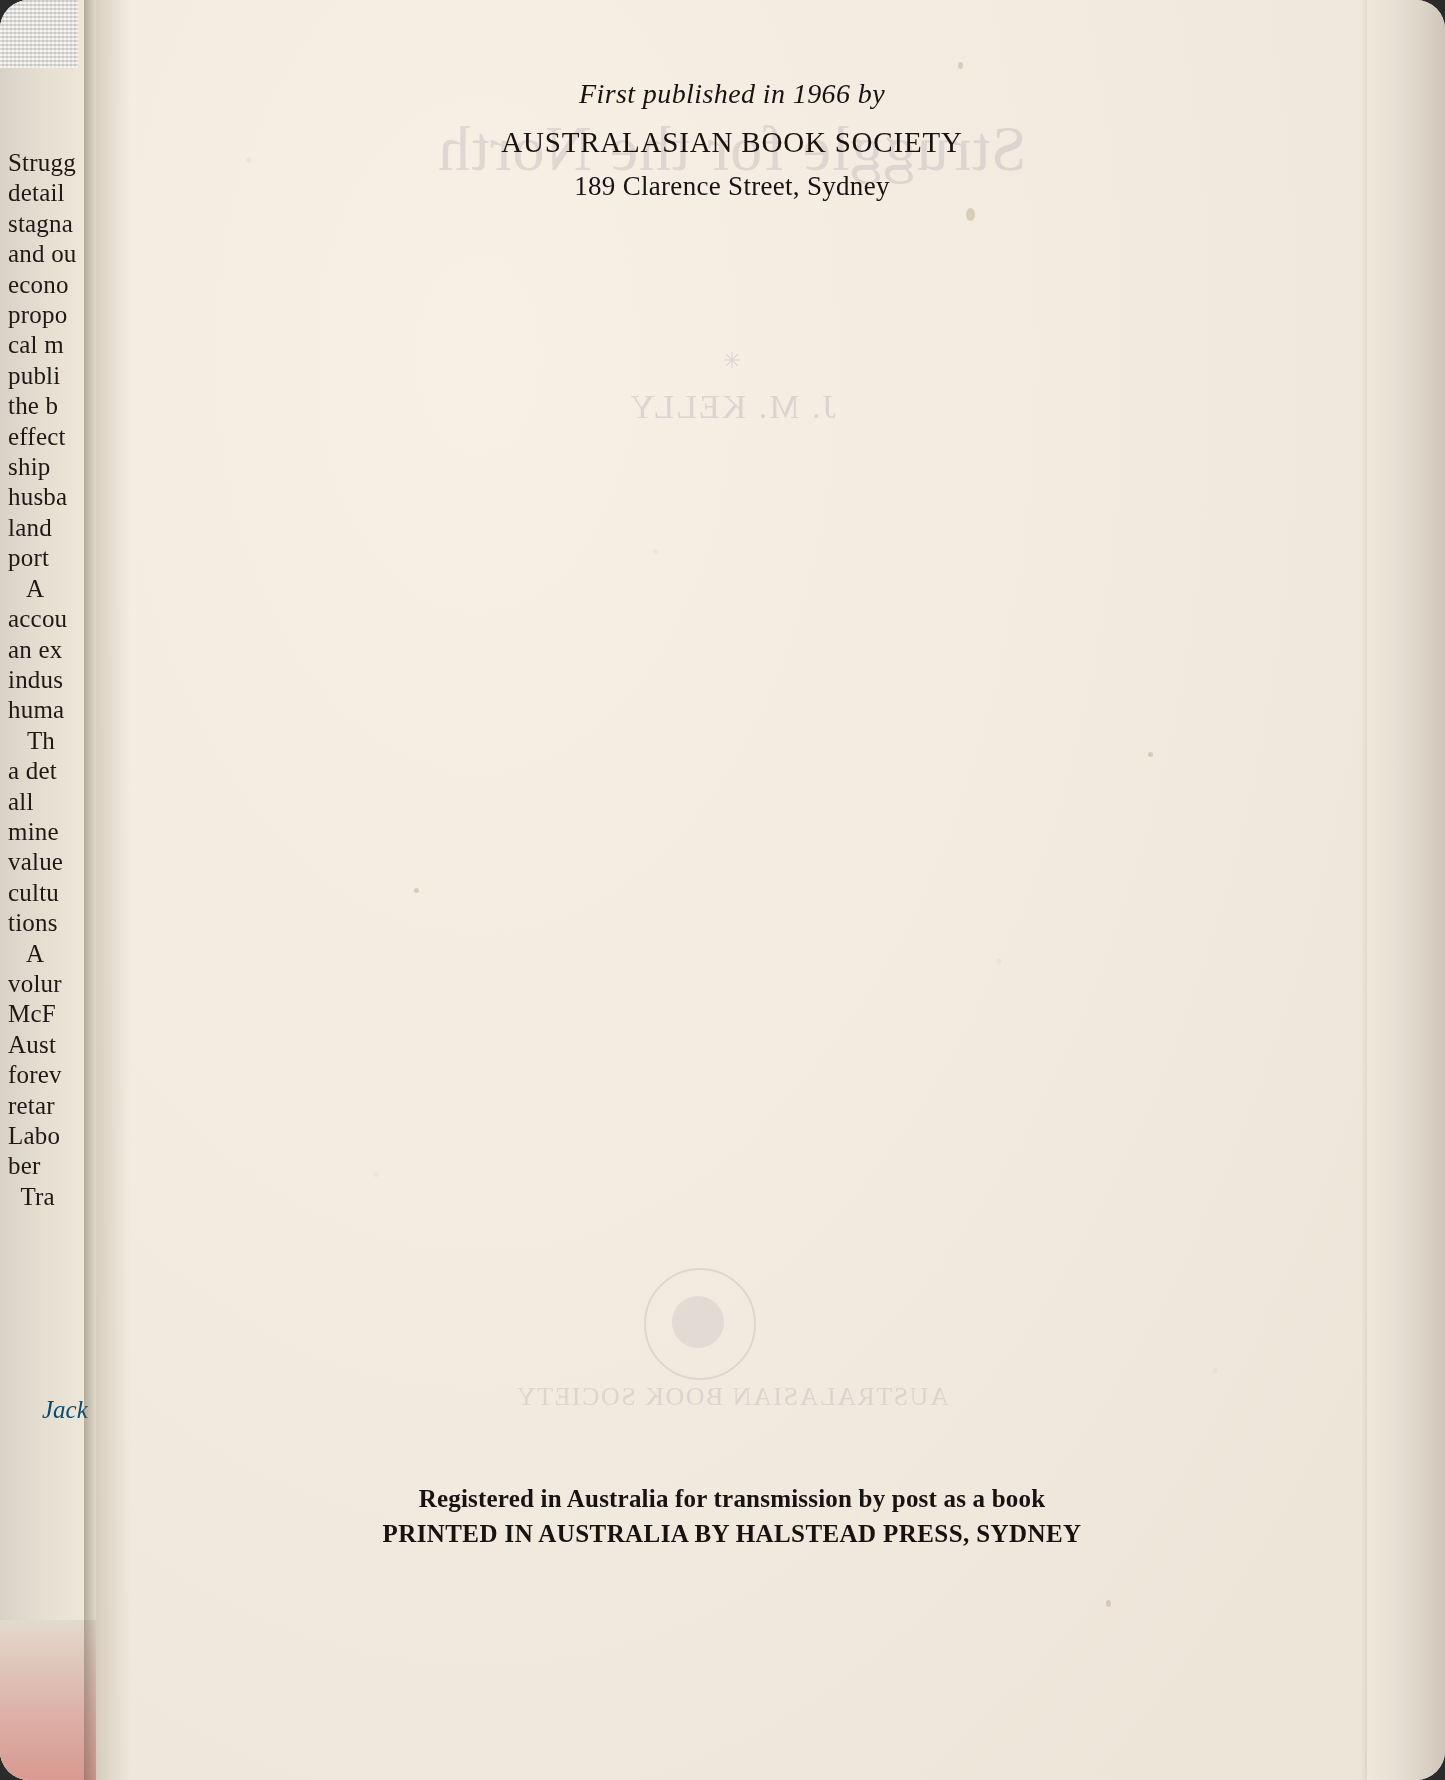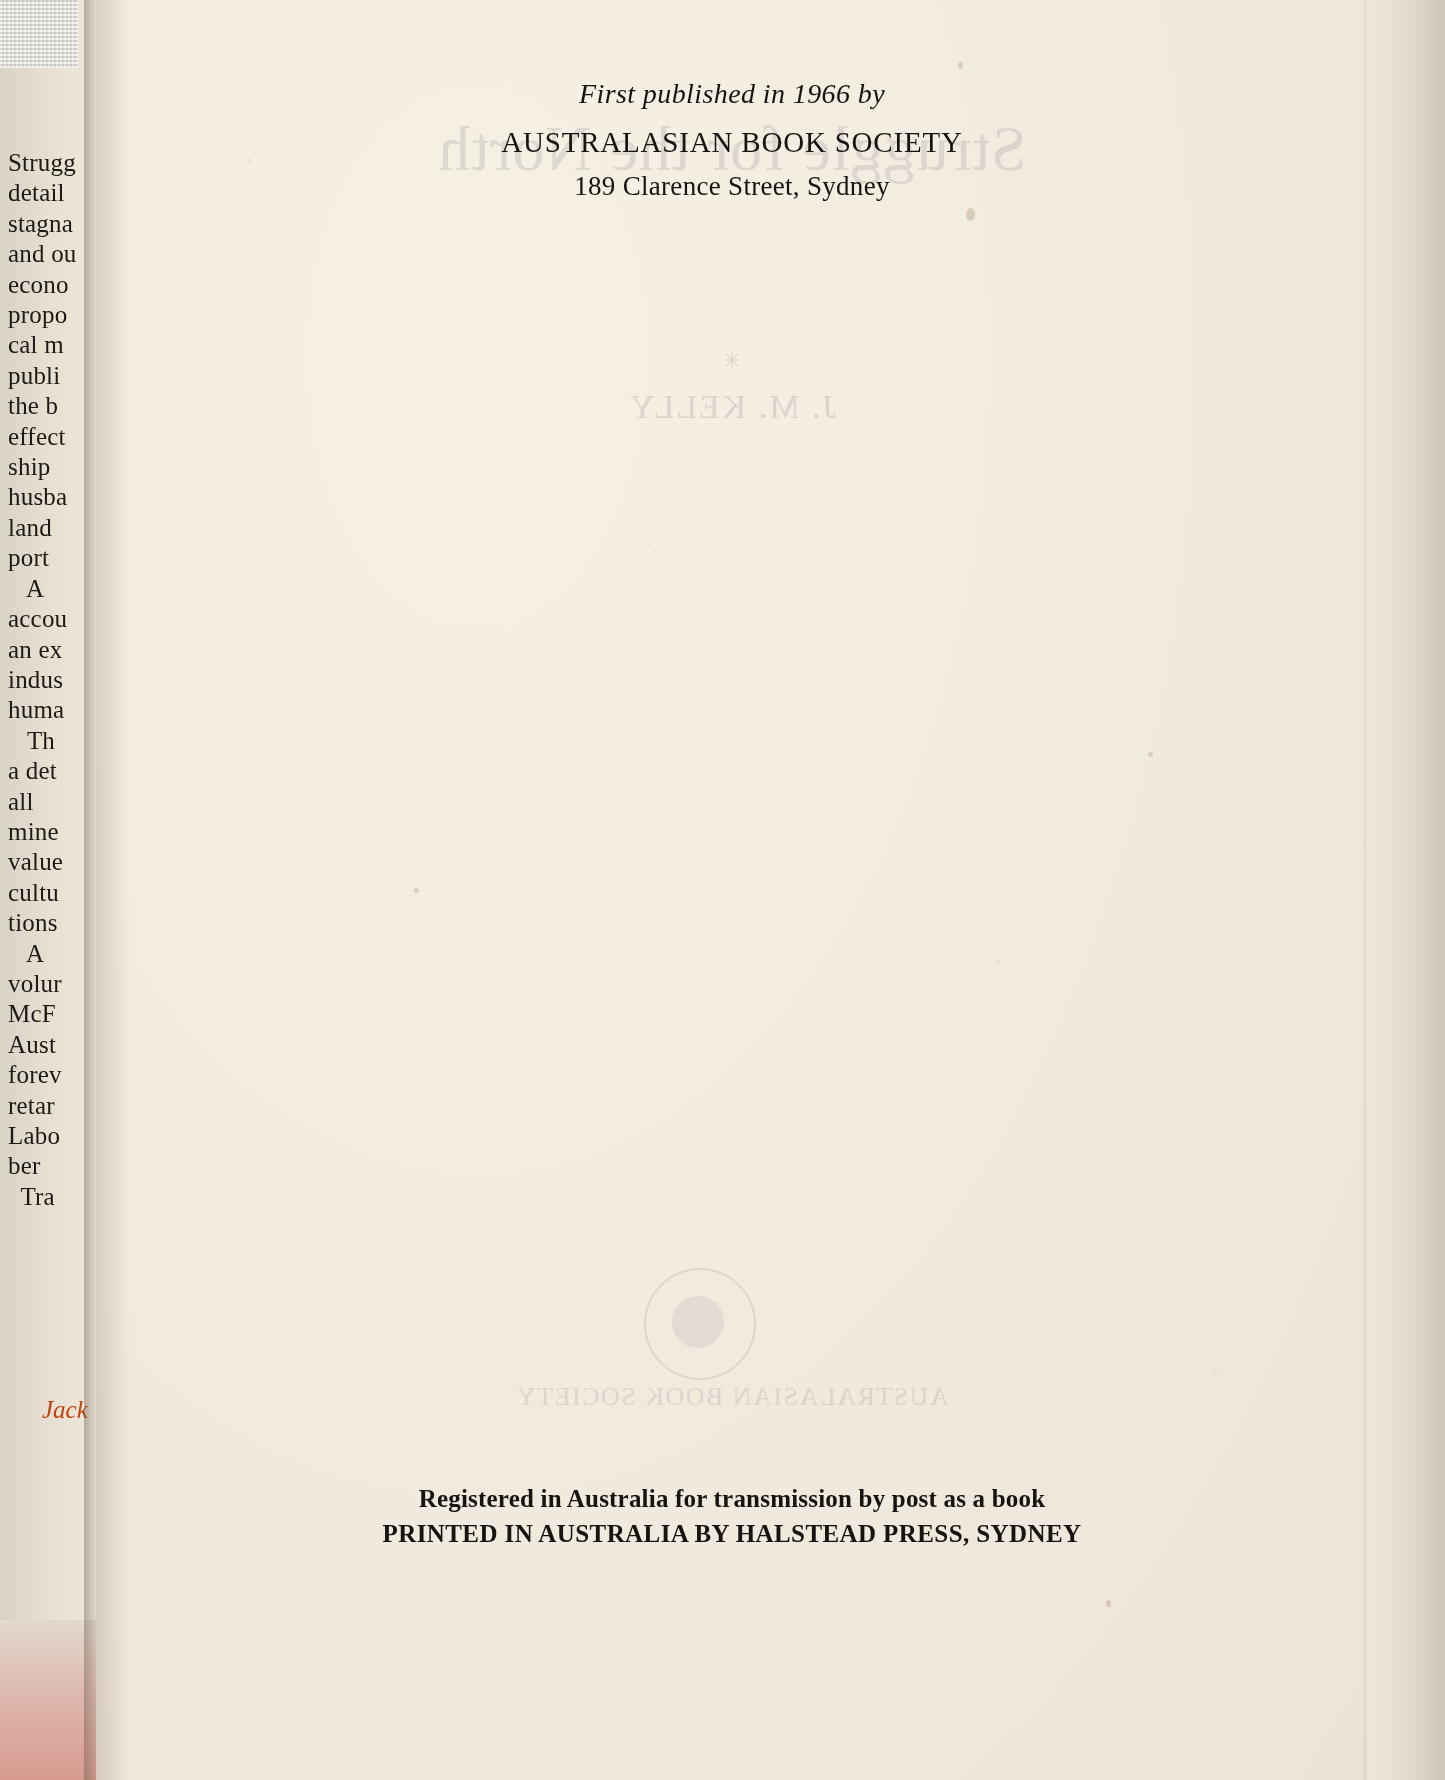--- a/index.html
+++ b/index.html
@@ -7,20 +7,21 @@
     padding: 0;
     background: #2b2b2b;
   }
   .page {
     position: relative;
     width: 1445px;
     height: 1780px;
     overflow: hidden;
     background: #efe7da;
     font-family: "Liberation Serif", serif;
+    border-radius: 29px;
   }
 
   
   .bg-left-dark {
     position: absolute;
     left: 0; top: 0;
     width: 96px; height: 1780px;
     background: linear-gradient(90deg, #d9d2c7 0%, #e6ded1 45%, #efe8db 100%);
   }
   .bg-left-cloth {
@@ -71,21 +72,21 @@
     line-height: 30.4px;
     color: #1d1a16;
     letter-spacing: .2px;
     white-space: pre;
   }
   .flap-author {
     position: absolute;
     left: 42px; top: 1336px;
     font-style: italic;
     font-size: 25px;
-    color: #c2410c;
+    color: #0c4a6e;
     white-space: pre;
   }
   .flap-shadow {
     position: absolute;
     left: 84px; top: 0;
     width: 26px; height: 1780px;
     background: linear-gradient(90deg, rgba(90,78,62,.38) 0%, rgba(120,106,88,.14) 45%, rgba(0,0,0,0) 100%);
   }
 
   

